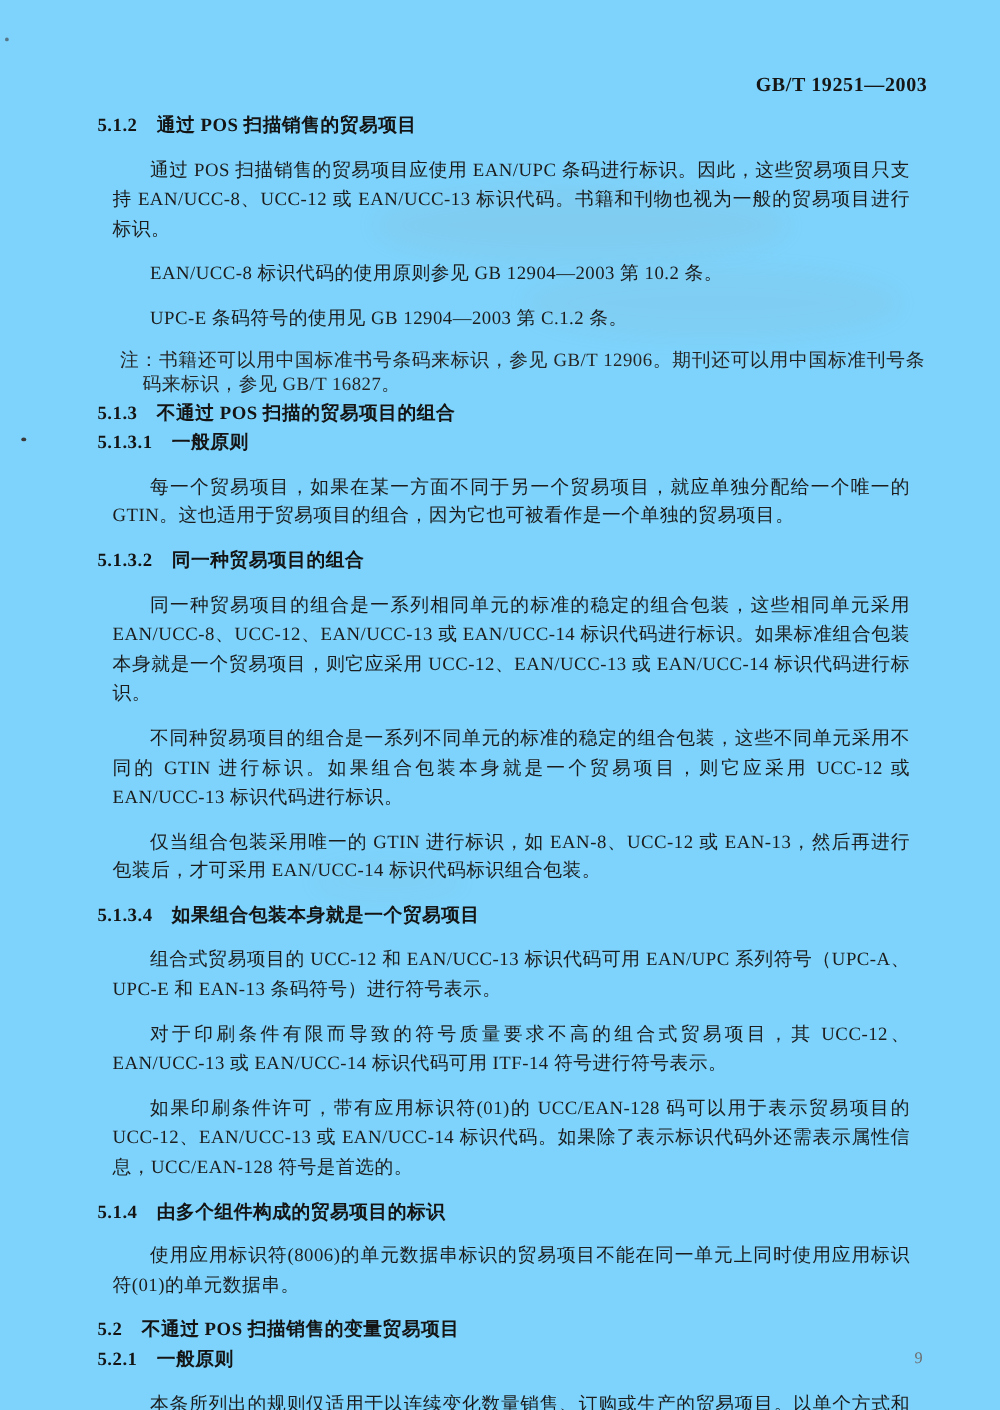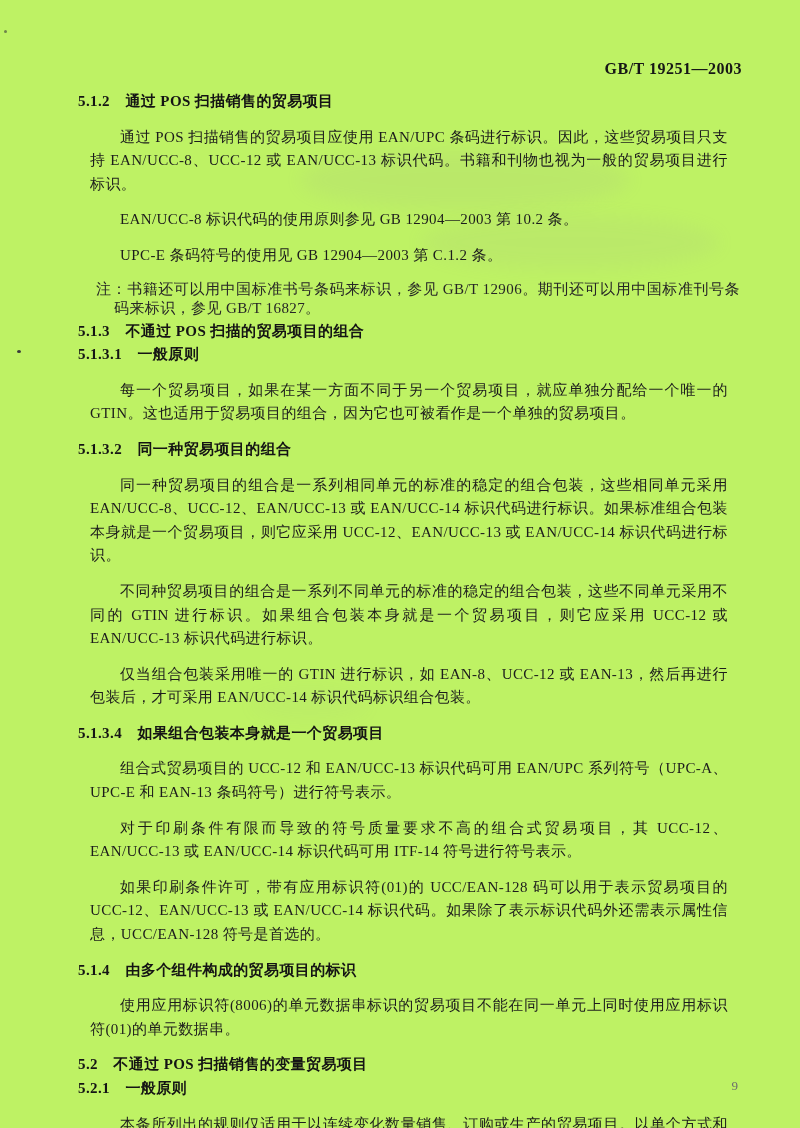--- a/index.html
+++ b/index.html
@@ -1,19 +1,19 @@
 <!DOCTYPE html>
 <html><head>
 <meta charset="utf-8">
 <style>
   html,body{margin:0;padding:0;}
   .page{
     position:relative;
     width:800px;height:1128px;
-    background:#bef264;
+    background:#7dd3fc;
     overflow:hidden;
     font-family:"Liberation Serif","DejaVu Serif",serif;
     color:#1c1c1c;
   }
   
   .smudge{position:absolute;border-radius:50%;background:#9a9a9a;filter:blur(9px);pointer-events:none;}
   .smudge.s1{left:300px;top:150px;width:330px;height:60px;opacity:.10;}
   .smudge.s2{left:420px;top:215px;width:300px;height:55px;opacity:.09;}
   .smudge.s3{left:250px;top:690px;width:120px;height:30px;opacity:.05;}
   .speck{position:absolute;background:#3a3a3a;border-radius:50%;}

